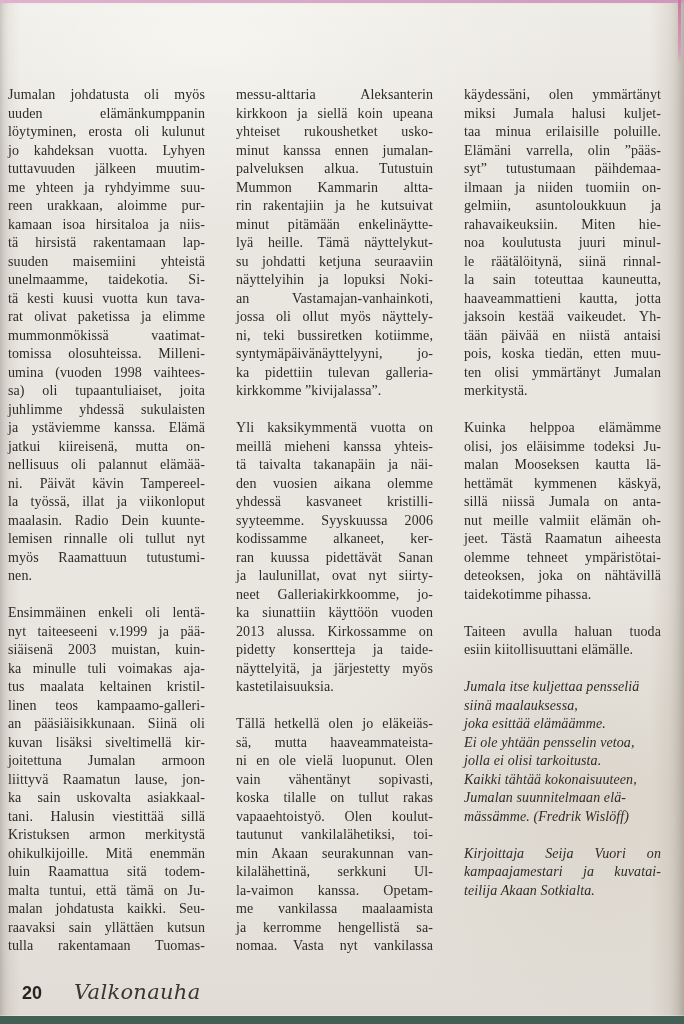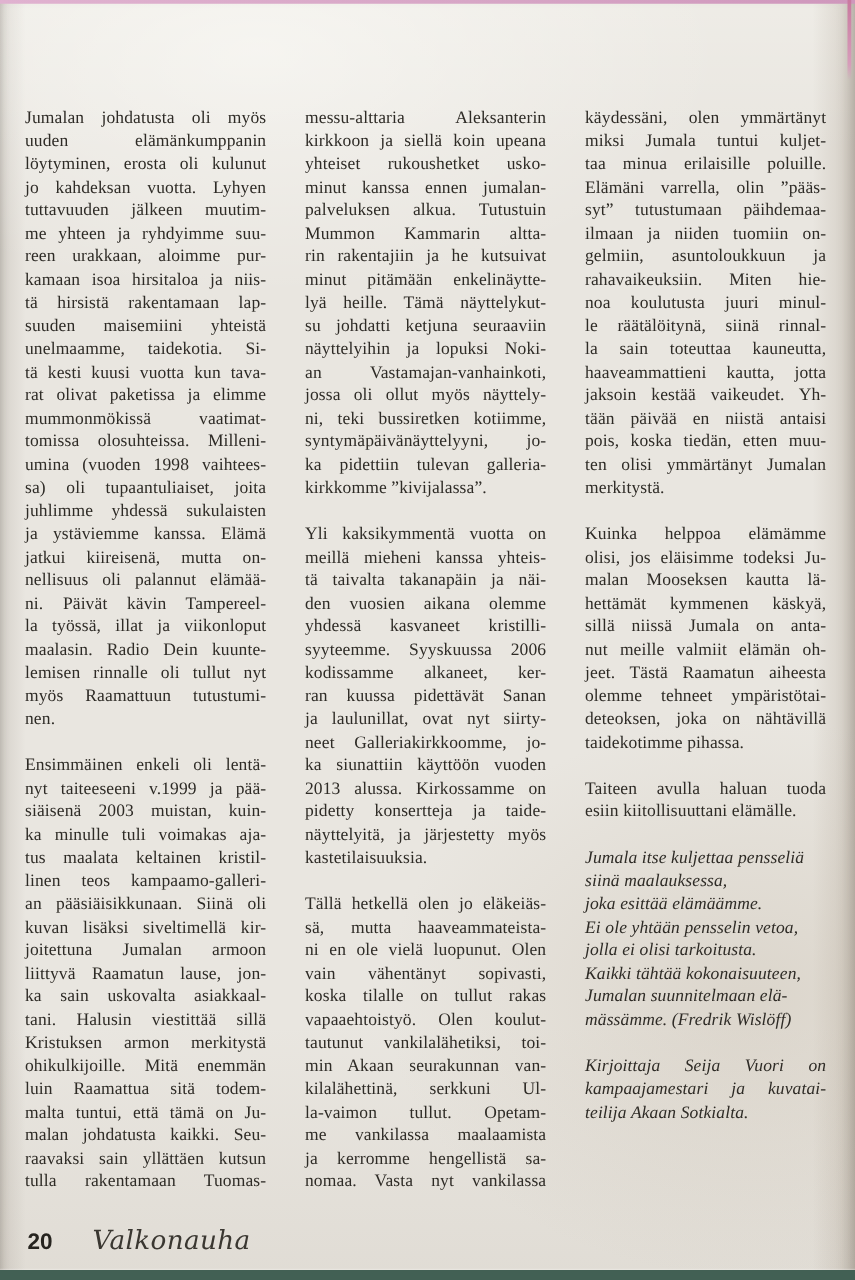--- a/index.html
+++ b/index.html
@@ -17,21 +17,21 @@
       linear-gradient(180deg, rgba(255,255,250,0.25), transparent 12%, transparent 80%, rgba(160,148,130,0.12) 100%);
     box-shadow: inset -9px 0 12px -7px rgba(90,80,68,.38), inset 5px 0 8px -5px rgba(70,62,54,.30);
     font-family:"Liberation Serif", serif;
     color:#2e2b26;
   }
   .top-edge{position:absolute;top:0;left:0;right:0;height:3px;
     background:linear-gradient(90deg,#e0b2d0 0%,#d7a6c6 55%,#cf97bc 100%);}
   .right-edge-mark{position:absolute;top:0;right:3px;width:3px;height:64px;
     background:linear-gradient(180deg,#c9799f,#d79cba 80%,transparent);}
   .columns{
-    position:absolute;top:86px;left:20px;right:23px;
+    position:absolute;top:86px;left:8px;right:23px;
     display:grid;grid-template-columns:1fr 1fr 1fr;column-gap:31px;
   }
   .col{font-size:14px;line-height:18.5px;letter-spacing:.1px;}
   .para{margin:0 0 18.5px 0;}
   .para:last-child{margin-bottom:0;}
   .para.big-gap{margin-top:15px;}
   .line{white-space:nowrap;text-align:left;}
   .line.jf{text-align:justify;text-align-last:justify;}
   .para.quote,.para.author{font-style:italic;}
   .footer{position:absolute;left:22px;top:980px;display:flex;align-items:baseline;gap:32px;}
@@ -140,30 +140,30 @@
         <div class="para">
           <div class="line jf">Tällä hetkellä olen jo eläkeiäs-</div>
           <div class="line jf">sä, mutta haaveammateista-</div>
           <div class="line jf">ni en ole vielä luopunut. Olen</div>
           <div class="line jf">vain vähentänyt sopivasti,</div>
           <div class="line jf">koska tilalle on tullut rakas</div>
           <div class="line jf">vapaaehtoistyö. Olen koulut-</div>
           <div class="line jf">tautunut vankilalähetiksi, toi-</div>
           <div class="line jf">min Akaan seurakunnan van-</div>
           <div class="line jf">kilalähettinä, serkkuni Ul-</div>
-          <div class="line jf">la-vaimon tullut. Opetam-</div>
+          <div class="line jf">la-vaimon kanssa. Opetam-</div>
           <div class="line jf">me vankilassa maalaamista</div>
           <div class="line jf">ja kerromme hengellistä sa-</div>
           <div class="line jf">nomaa. Vasta nyt vankilassa</div>
         </div>
       </div>
     <div class="col">
         <div class="para">
           <div class="line jf">käydessäni, olen ymmärtänyt</div>
-          <div class="line jf">miksi Jumala tuntui kuljet-</div>
+          <div class="line jf">miksi Jumala halusi kuljet-</div>
           <div class="line jf">taa minua erilaisille poluille.</div>
           <div class="line jf">Elämäni varrella, olin ”pääs-</div>
           <div class="line jf">syt” tutustumaan päihdemaa-</div>
           <div class="line jf">ilmaan ja niiden tuomiin on-</div>
           <div class="line jf">gelmiin, asuntoloukkuun ja</div>
           <div class="line jf">rahavaikeuksiin. Miten hie-</div>
           <div class="line jf">noa koulutusta juuri minul-</div>
           <div class="line jf">le räätälöitynä, siinä rinnal-</div>
           <div class="line jf">la sain toteuttaa kauneutta,</div>
           <div class="line jf">haaveammattieni kautta, jotta</div>

